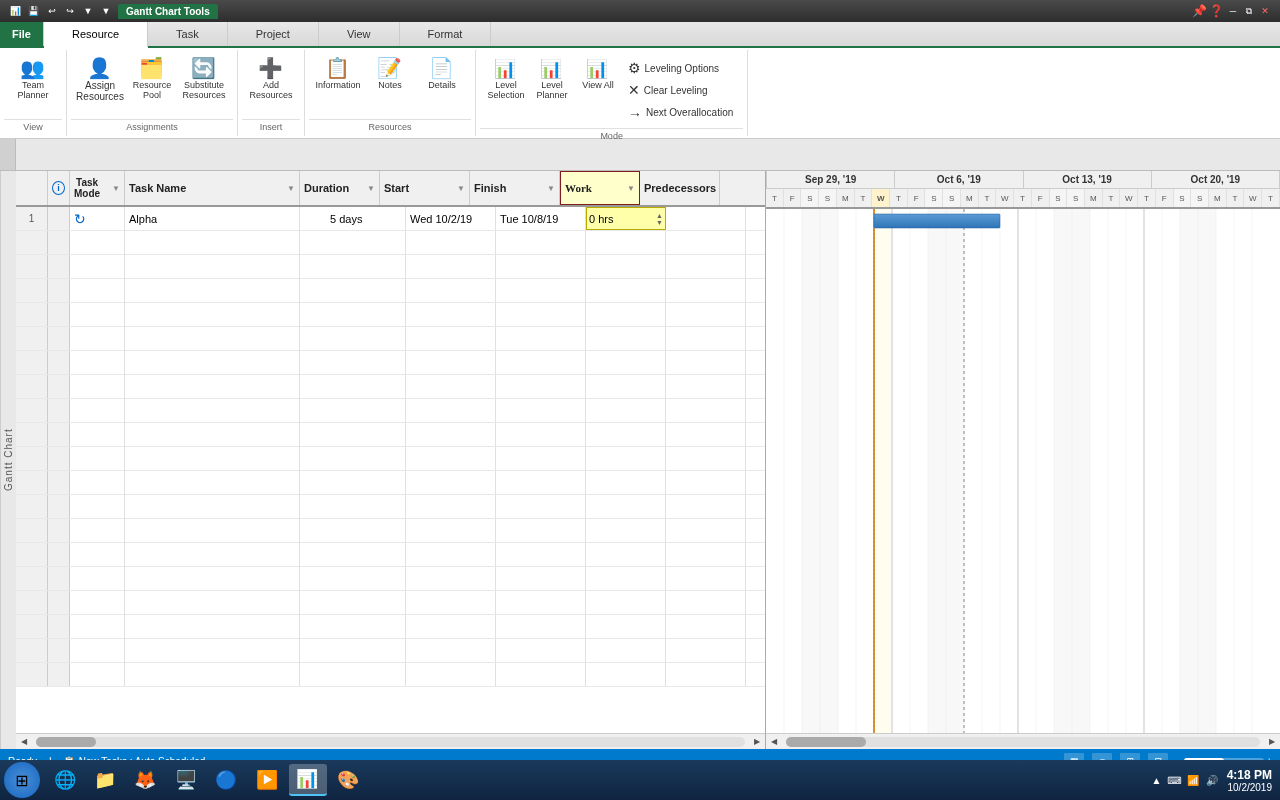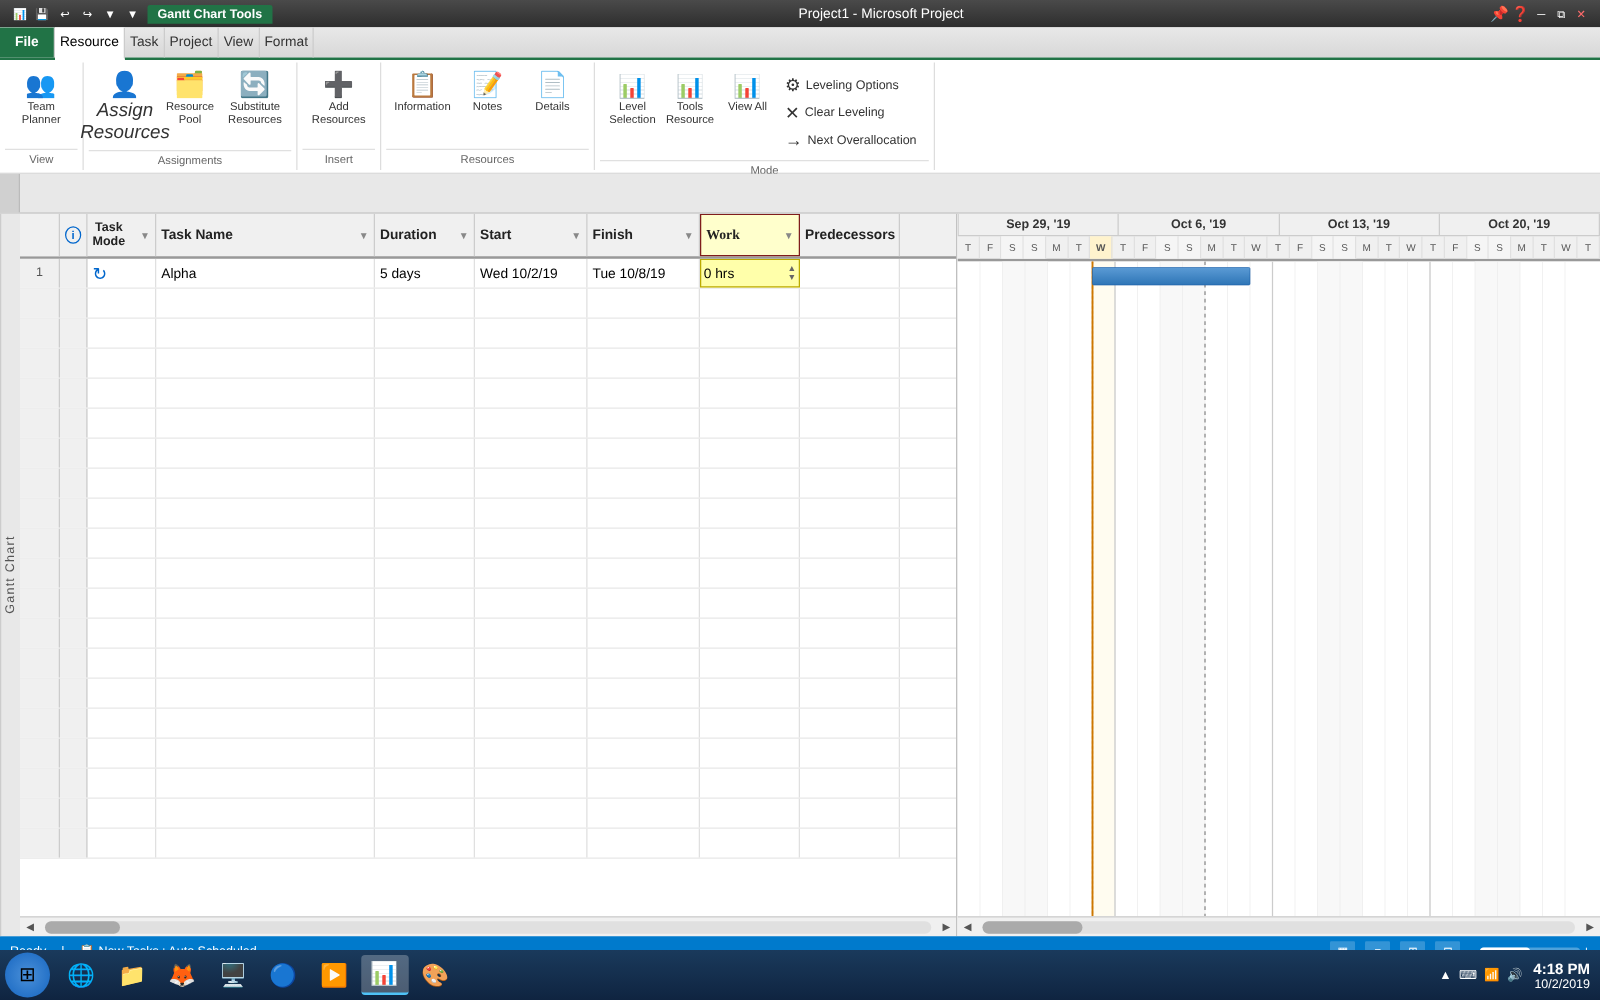--- a/index.html
+++ b/index.html
@@ -36,21 +36,21 @@
       background: #fff;
       border-bottom: 1px solid #ccc;
     }
     .ribbon-tabs {
       display: flex;
       background: linear-gradient(to bottom, #e8e8e8, #d8d8d8);
       border-bottom: 2px solid #217346;
       height: 26px;
     }
     .ribbon-tab {
-      padding: 4px 4px;
+      padding: 4px 28px;
       font-size: 11px;
       cursor: pointer;
       display: flex;
       align-items: center;
       border-right: 1px solid #ccc;
       color: #333;
     }
     .ribbon-tab.active {
       background: white;
       border-bottom: 2px solid white;
@@ -247,21 +247,21 @@
       border-right: 1px solid #ccc;
     }
     .cell-info {
       width: 22px; min-width: 22px;
       background: #f0f0f0;
       justify-content: center;
       border-right: 1px solid #ccc;
     }
     .cell-task-mode { width: 55px; min-width: 55px; }
     .cell-task-name { width: 175px; min-width: 175px; }
-    .cell-duration { width: 80px; min-width: 80px; }
+    .cell-duration { width: 80px; min-width: 80px; margin-left: 26px; }
     .cell-start { width: 90px; min-width: 90px; }
     .cell-finish { width: 90px; min-width: 90px; }
     .cell-work { 
       width: 80px; min-width: 80px; 
       background: #ffffaa;
       border: 1px solid #bbaa00;
       justify-content: space-between;
       padding: 0 2px;
     }
     .cell-predecessors { width: 80px; min-width: 80px; }
@@ -448,21 +448,20 @@
     <div class="quick-access">
       <div class="quick-icon">📊</div>
       <div class="quick-icon">💾</div>
       <div class="quick-icon">↩</div>
       <div class="quick-icon">↪</div>
       <div class="quick-icon">▼</div>
       <div class="quick-icon">▼</div>
     </div>
     <div class="gantt-tools-tab">Gantt Chart Tools</div>
   </div>
-  <div class="title-bar-center">Project1 - Microsoft Project</div>
   <div class="title-bar-controls">
     <div class="pin-icon">📌</div>
     <div class="help-icon">❓</div>
     <div class="title-bar-btn">─</div>
     <div class="title-bar-btn">⧉</div>
     <div class="title-bar-btn" style="color:#ff6b6b;">✕</div>
   </div>
 </div>
 
 <div class="ribbon">
@@ -484,21 +483,21 @@
           <div>Team Planner</div>
         </div>
       </div>
       <div class="ribbon-group-label">View</div>
     </div>
 
     <div class="ribbon-group">
       <div class="ribbon-group-items">
         <div class="ribbon-btn">
           <div class="icon">👤</div>
-          <div style="font-size:15px;font-style:italic;">Assign Resources</div>
+          <div style="font-size:10px;">Assign Resources</div>
         </div>
         <div class="ribbon-btn">
           <div class="icon">🗂️</div>
           <div style="font-size:9px;">Resource Pool</div>
         </div>
         <div class="ribbon-btn">
           <div class="icon">🔄</div>
           <div style="font-size:9px;">Substitute Resources</div>
         </div>
       </div>
@@ -536,21 +535,21 @@
     <div class="ribbon-group">
       <div class="ribbon-group-items">
         <div class="level-group">
           <div class="level-group-top">
             <div class="level-btn">
               <div class="icon">📊</div>
               <div>Level Selection</div>
             </div>
             <div class="level-btn">
               <div class="icon">📊</div>
-              <div>Tools Resource</div>
+              <div>Level Planner</div>
             </div>
             <div class="level-btn">
               <div class="icon">📊</div>
               <div>View All</div>
             </div>
           </div>
         </div>
         <div class="level-right-group">
           <div class="ribbon-btn-small">
             <span class="icon-sm">⚙</span>

